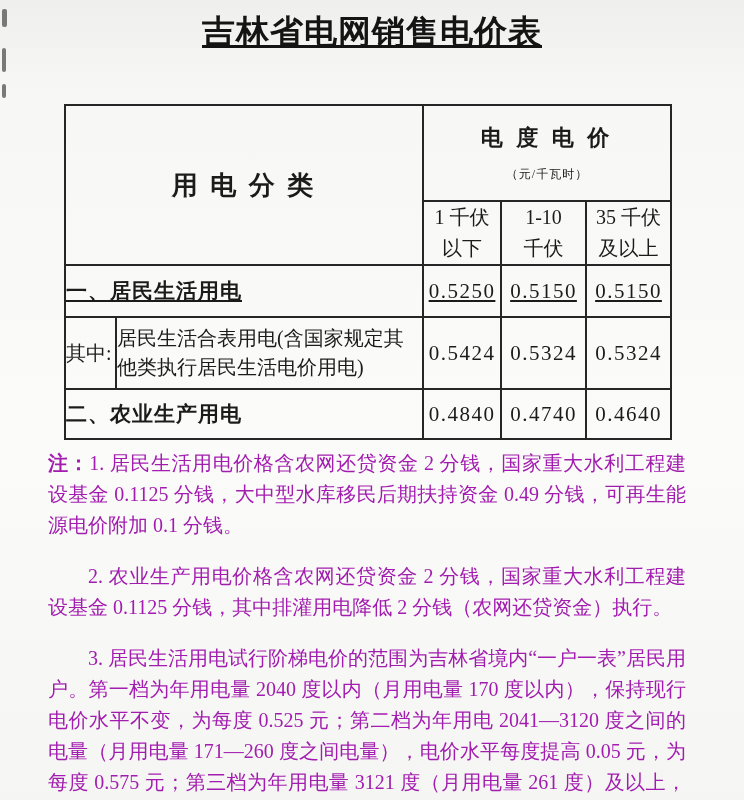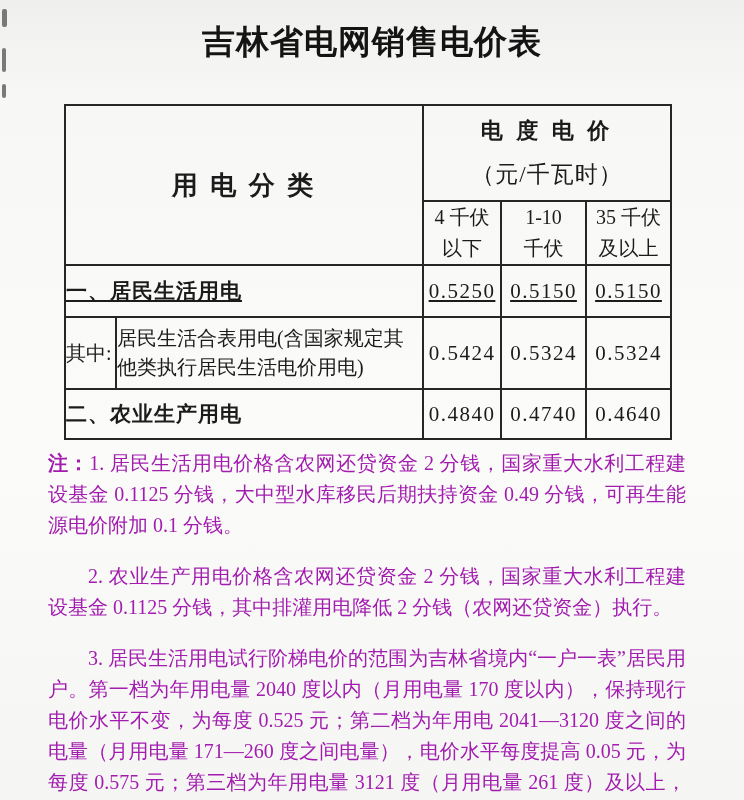--- a/index.html
+++ b/index.html
@@ -25,26 +25,27 @@
     background: #5a5a58;
     border-radius: 2px;
     opacity: 0.8;
   }
   .a1 { left: 2px; top: 9px;  width: 5px; height: 18px; }
   .a2 { left: 2px; top: 48px; width: 4px; height: 24px; }
   .a3 { left: 2px; top: 84px; width: 4px; height: 14px; }
 
   .title {
     margin: 0;
-    padding-top: 20px;
+    padding-top: 10px;
     text-align: center;
     font-size: 33px;
     font-weight: bold;
     letter-spacing: 1px;
     color: #141414;
+    text-decoration: underline;
   }
 
   table.price-table {
     position: absolute;
     left: 64px;
     top: 104px;
     width: 606px;
     border-collapse: collapse;
     table-layout: fixed;
   }
@@ -67,21 +68,21 @@
     letter-spacing: 3px;
   }
   td.price-header { text-align: center; }
   .ph-title {
     font-size: 22px;
     font-weight: bold;
     letter-spacing: 4px;
   }
   .ph-unit {
     margin-top: 13px;
-    font-size: 23px;
+    font-size: 12px;
     letter-spacing: 1px;
   }
   td.v-cell {
     text-align: center;
     font-size: 20px;
     white-space: pre-line;
     line-height: 1.55;
   }
   td.row-label {
     font-size: 21px;
@@ -144,21 +145,21 @@
       <tr class="hdr-row-1">
         <td class="cat-header" colspan="2" rowspan="2">
           <span>用 电 分 类</span>
         </td>
         <td class="price-header" colspan="3">
           <div class="ph-title">电 度 电 价</div>
           <div class="ph-unit">（元/千瓦时）</div>
         </td>
       </tr>
       <tr class="hdr-row-2">
-        <td class="v-cell">4 千伏
+        <td class="v-cell">1 千伏
 以下</td>
         <td class="v-cell">1-10
 千伏</td>
         <td class="v-cell">35 千伏
 及以上</td>
       </tr>
 
       <tr class="row-1">
         <td class="row-label" colspan="2">一、居民生活用电</td>
         <td class="val">0.5250</td>

